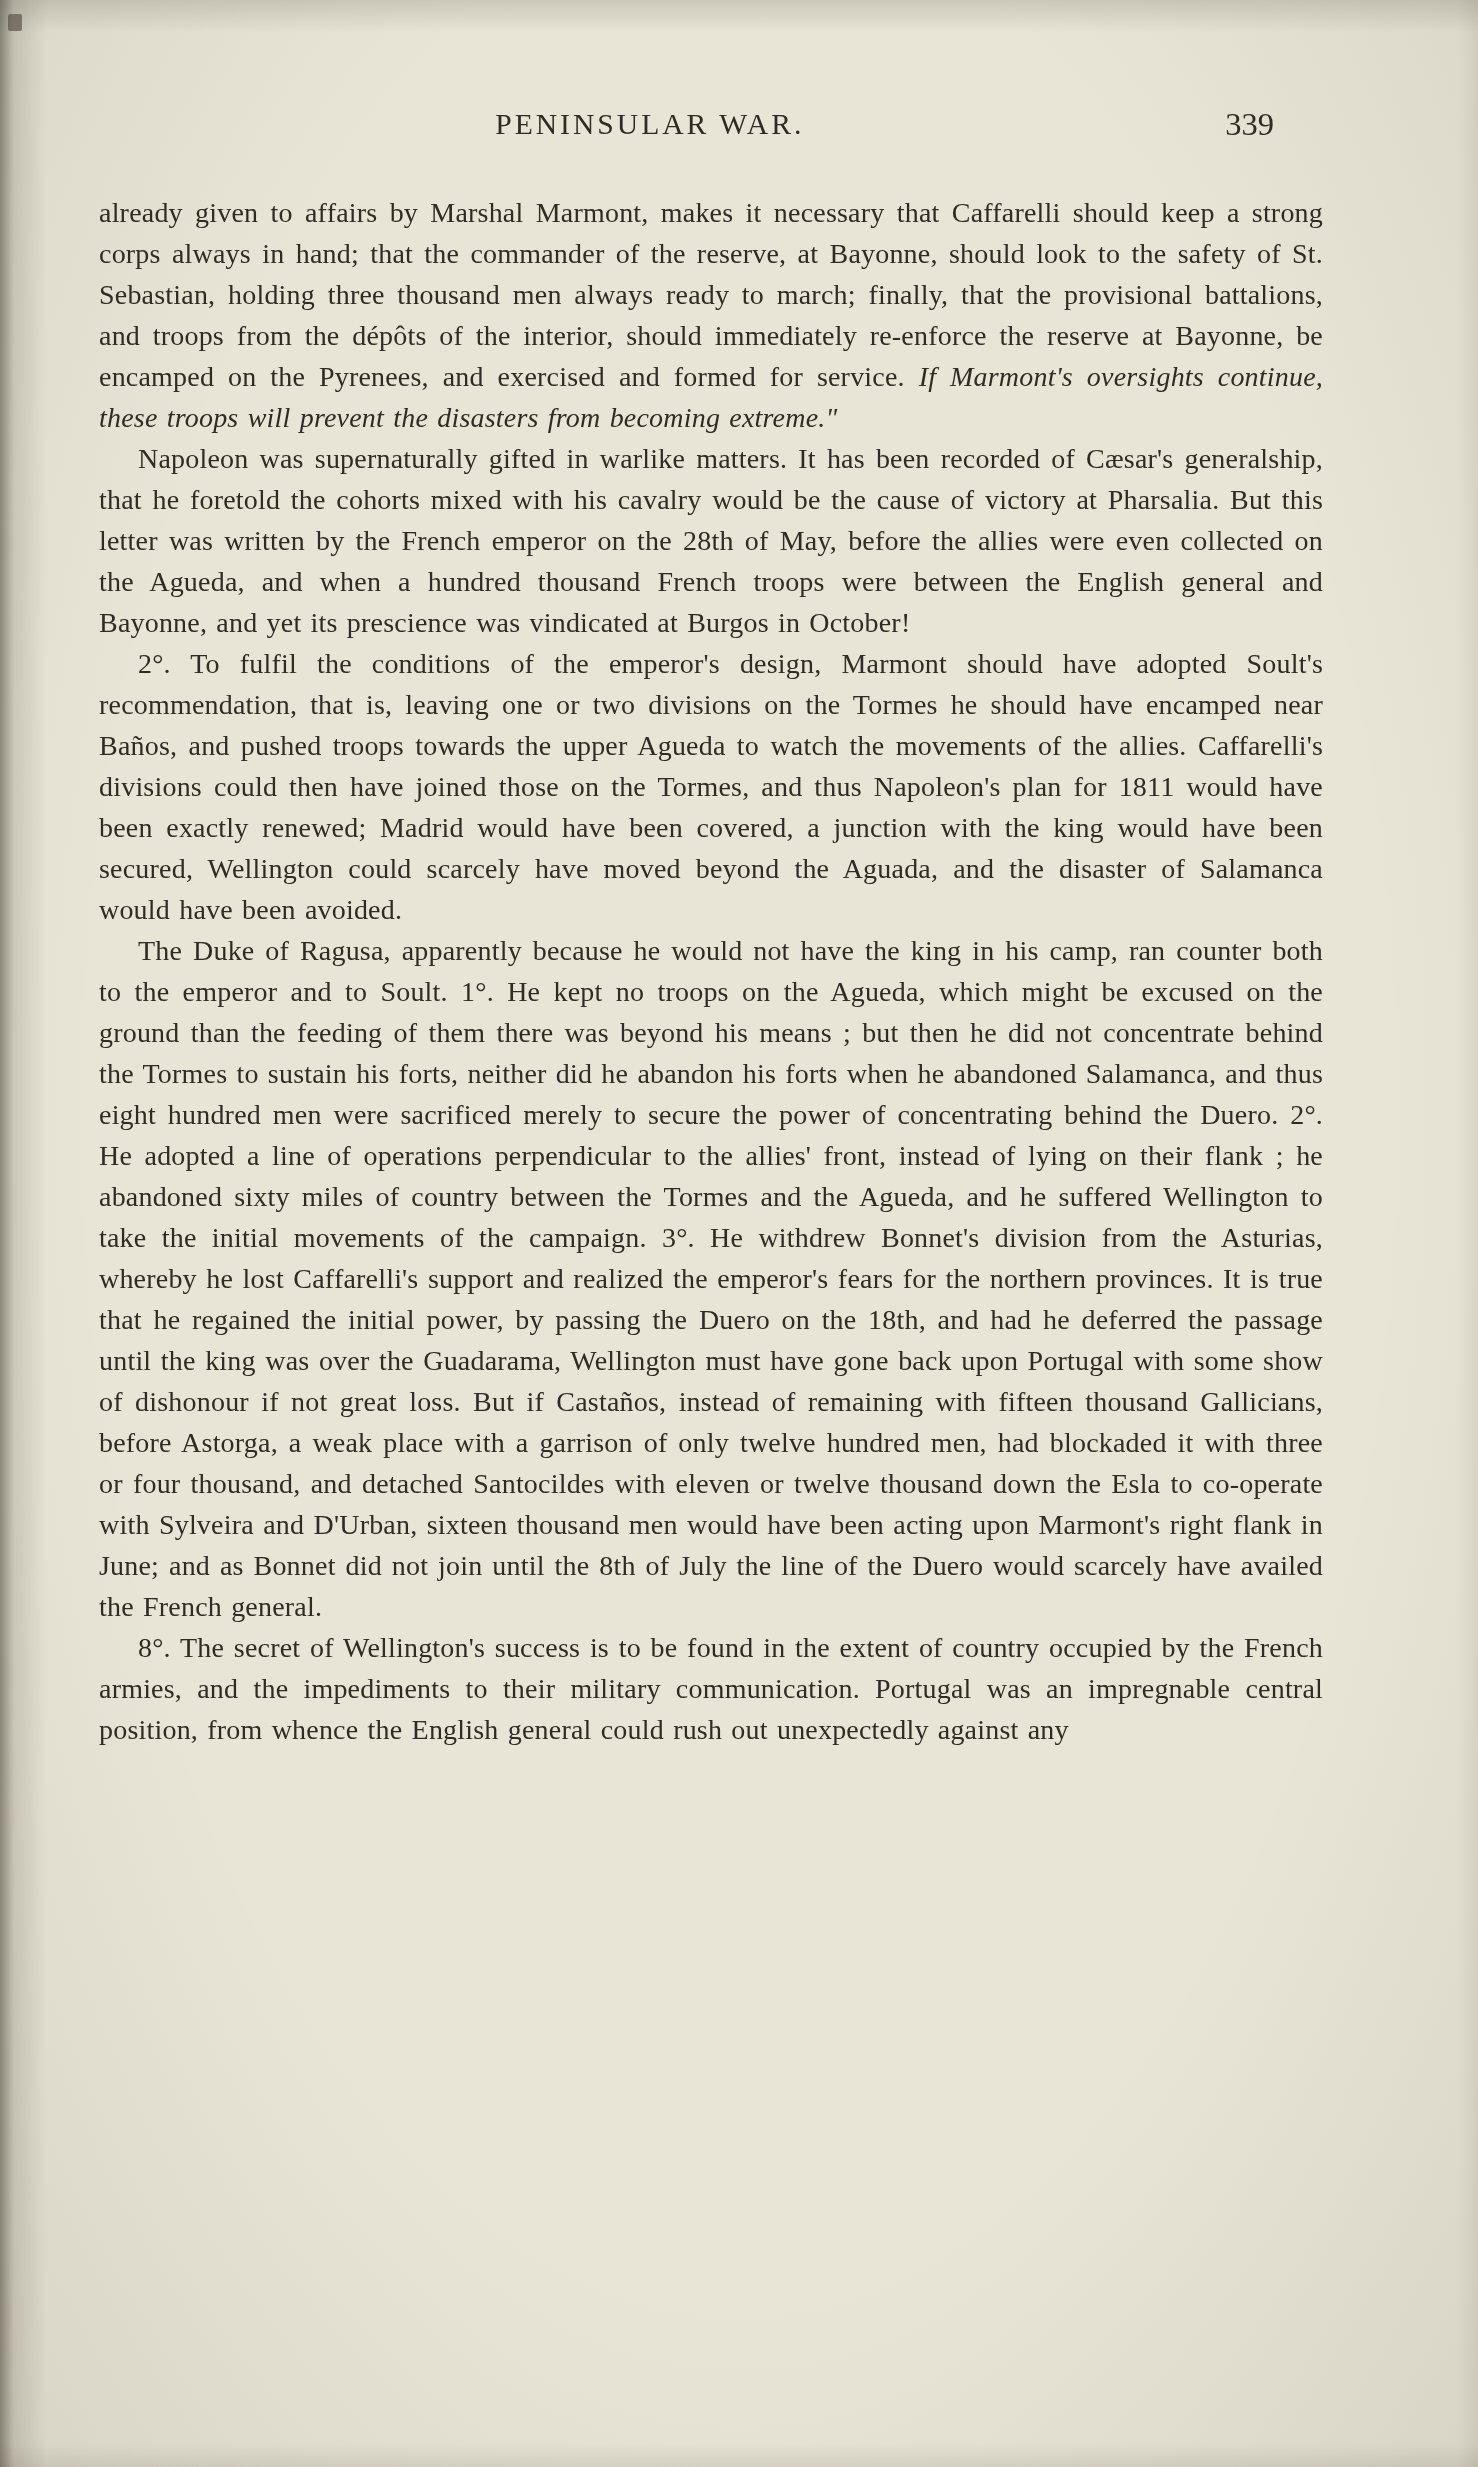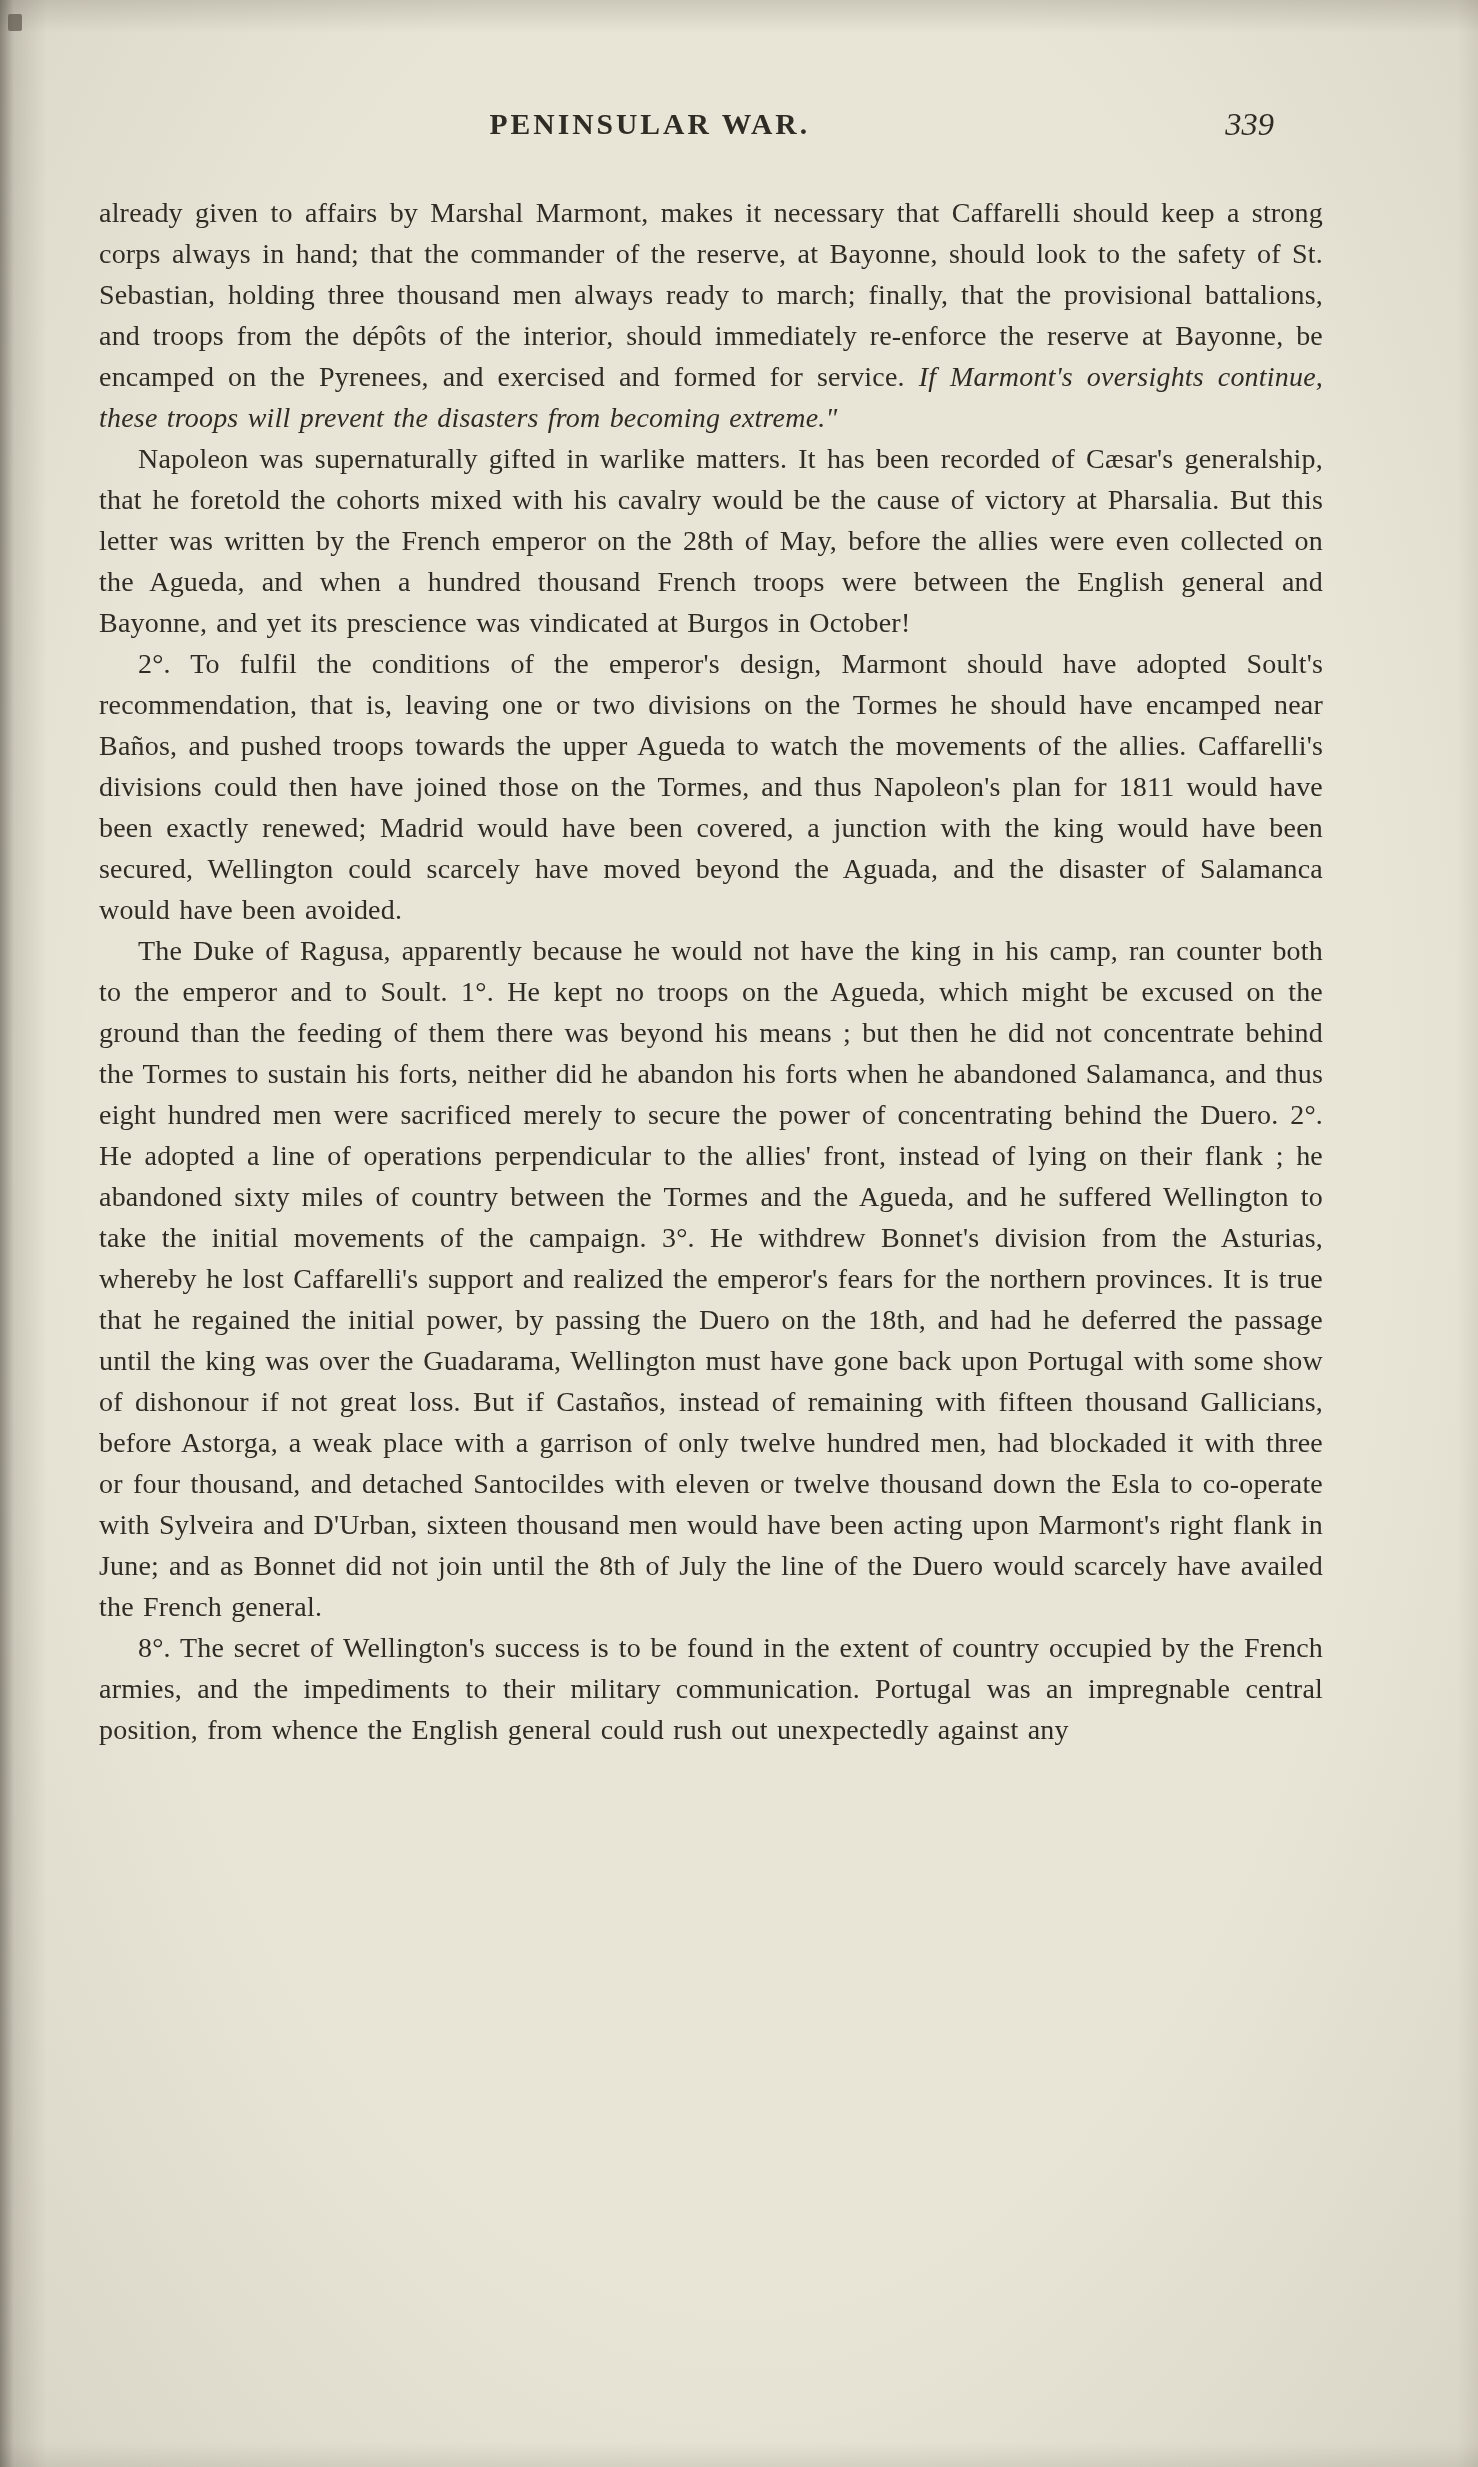--- a/index.html
+++ b/index.html
@@ -49,31 +49,30 @@
   .page-header {
     position: relative;
     height: 47px;
   }
 
   .running-title {
     position: absolute;
     left: 45%;
     transform: translateX(-50%);
     font-size: 29.6px;
-    font-weight: bold;
+    font-weight: normal;
     letter-spacing: 3px;
     white-space: nowrap;
   }
 
   .page-number {
     position: absolute;
     right: 49px;
     top: -2px;
     font-size: 32.5px;
-    font-style: italic;
   }
 
   .body-text {
     margin-top: 37px;
     font-size: 28px;
     line-height: 41px;
     text-align: justify;
     word-spacing: 2px;
     letter-spacing: 0.2px;
   }

